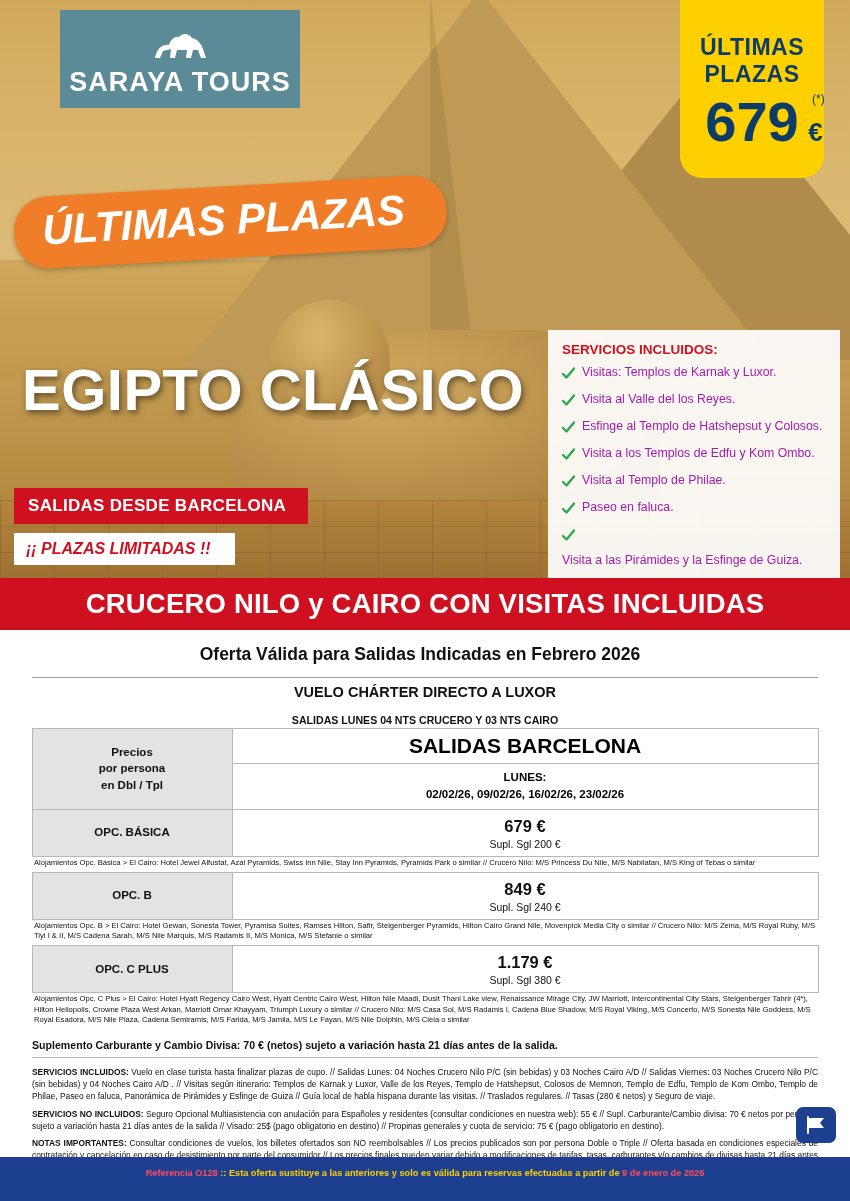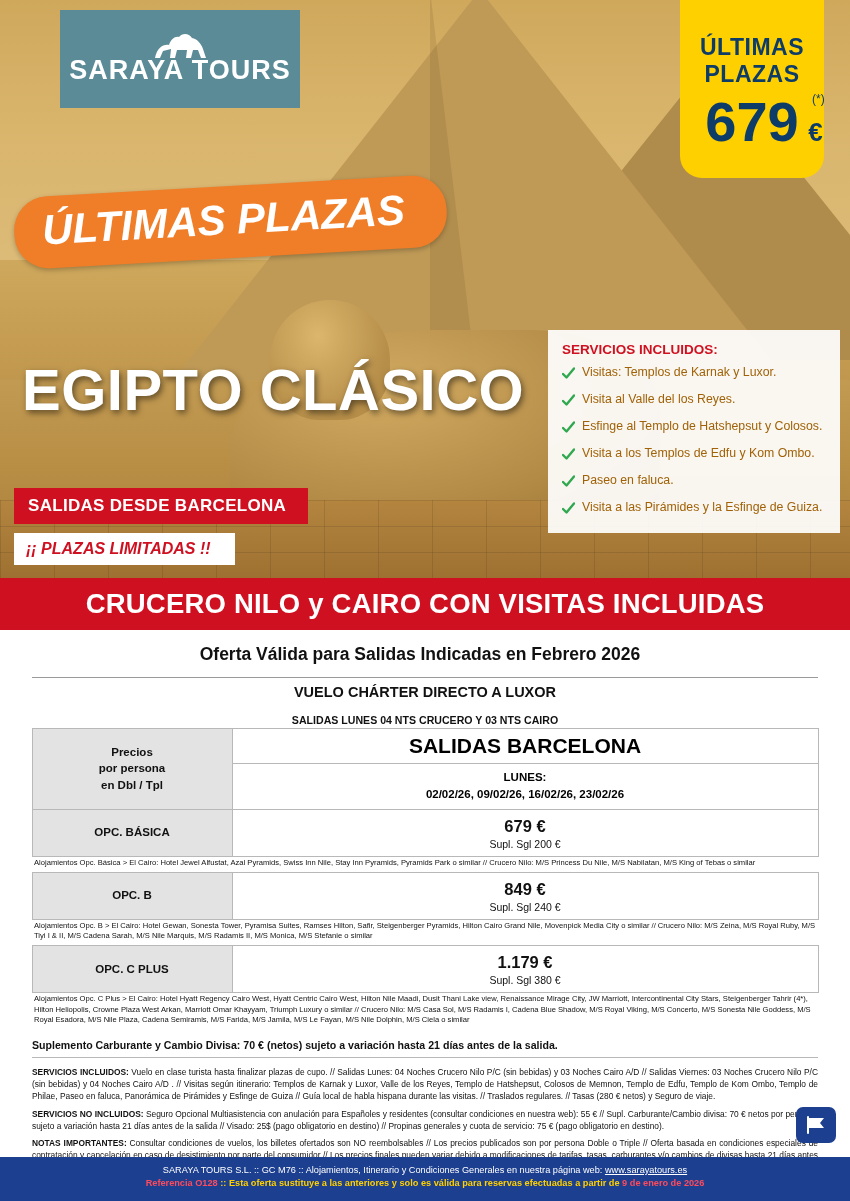--- a/index.html
+++ b/index.html
@@ -71,21 +71,21 @@
       repeating-linear-gradient(to right, rgba(0,0,0,0.10) 0 1px, transparent 1px 54px),
       repeating-linear-gradient(to bottom, rgba(0,0,0,0.10) 0 1px, transparent 1px 26px),
       linear-gradient(to bottom, #b3853f, #9e7132);
   }
 
   
   .logo-box {
     position:absolute; left:60px; top:10px; width:240px; height:98px;
     background: #5b8b96;
     display:flex; flex-direction:column; align-items:center; justify-content:flex-end;
-    padding-bottom: 22px;
+    padding-bottom: 10px;
   }
   .logo-mark { position:absolute; top:18px; left:50%; transform:translateX(-50%); }
   .logo-text {
     color:#ffffff; font-size: 27px; font-weight: bold; letter-spacing: 1px;
   }
 
   
   .price-badge {
     position:absolute; right:26px; top:0; width:144px; height:178px;
     background:#ffd000;
@@ -143,22 +143,22 @@
   
   .services {
     position:absolute; right:10px; top:330px; width:292px;
     background: rgba(255,255,255,0.92);
     padding: 12px 12px 12px 14px;
   }
   .services h3 {
     margin:0 0 8px 0; color:#cf1020; font-size:13.5px; font-weight:bold;
   }
   .srv-item { display:flex; align-items:flex-start; gap:7px; margin-bottom:8px; }
-  .srv-item:last-child { margin-bottom:2px; }
-  .srv-txt { color:#a16207; font-size:12.3px; line-height:1.25; }
+  .srv-item:last-child { margin-bottom:2px;flex-direction:column; }
+  .srv-txt { color:#a21caf; font-size:12.3px; line-height:1.25; }
   .check { flex:0 0 auto; margin-top:1px; }
 
   
   .red-banner {
     position:absolute; left:0; top:578px; width:850px; height:52px;
     background:#cf1020; color:#ffffff;
     display:flex; align-items:center; justify-content:center;
   }
   .red-banner span { font-size:27.5px; font-weight:bold; letter-spacing:.2px; }
 
@@ -283,20 +283,28 @@
       </span>
       <span class="srv-txt">Esfinge al Templo de Hatshepsut y Colosos.</span>
     </div>
     <div class="srv-item">
       <span class="check">
         <svg width="13" height="13" viewBox="0 0 13 13">
             <path d="M1 7 L4.5 10.5 L12 1.5" stroke="#2fa84f" stroke-width="2.4" fill="none" stroke-linecap="round" stroke-linejoin="round"></path>
           </svg>
       </span>
       <span class="srv-txt">Visita a los Templos de Edfu y Kom Ombo.</span>
+    </div>
+    <div class="srv-item">
+      <span class="check">
+        <svg width="13" height="13" viewBox="0 0 13 13">
+            <path d="M1 7 L4.5 10.5 L12 1.5" stroke="#2fa84f" stroke-width="2.4" fill="none" stroke-linecap="round" stroke-linejoin="round"></path>
+          </svg>
+      </span>
+      <span class="srv-txt">Visita al Templo de Philae.</span>
     </div>
     <div class="srv-item">
       <span class="check">
         <svg width="13" height="13" viewBox="0 0 13 13">
             <path d="M1 7 L4.5 10.5 L12 1.5" stroke="#2fa84f" stroke-width="2.4" fill="none" stroke-linecap="round" stroke-linejoin="round"></path>
           </svg>
       </span>
       <span class="srv-txt">Paseo en faluca.</span>
     </div>
     <div class="srv-item">
@@ -399,19 +407,16 @@
 </div>
 
 <div class="fab">
   <svg width="22" height="20" viewBox="0 0 22 20">
     <path d="M3 2 L3 18" stroke="#ffffff" stroke-width="2" stroke-linecap="round"></path>
     <path d="M4 3 L19 3 L15 8 L19 13 L4 13 Z" fill="#ffffff"></path>
   </svg>
 </div>
 
 <div class="footer">
-  <div class="l1">
-    <span>SARAYA TOURS S.L. :: GC M76 ::  Alojamientos, Itinerario y Condiciones Generales en nuestra página web:  </span><a href="#">www.sarayatours.es</a>
-  </div>
   <div class="l2">
     <span class="red">Referencia O128</span><span class="yellow"> :: Esta oferta sustituye a las anteriores y solo es válida para reservas efectuadas a partir de </span><span class="red">9 de enero de 2026</span>
   </div>
 </div>
 
 </body></html>

